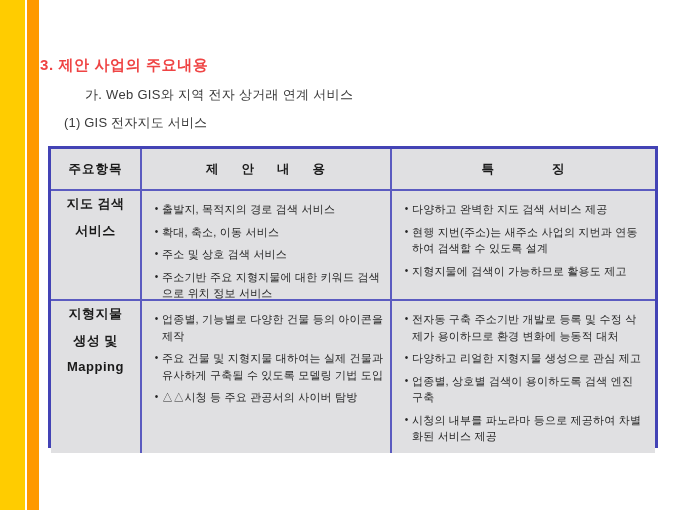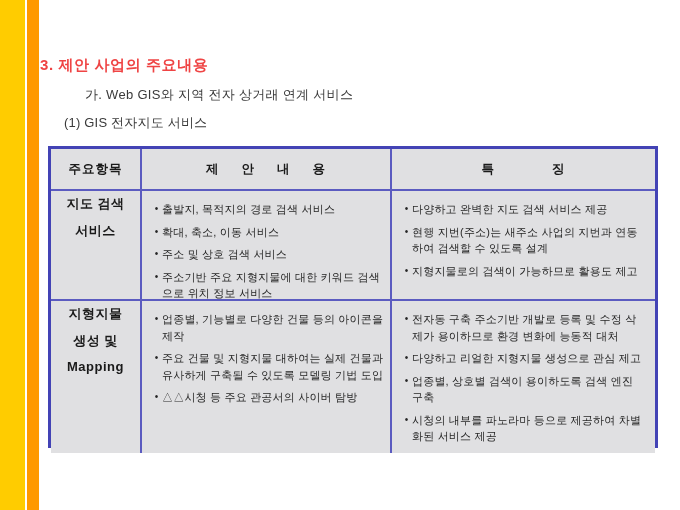--- a/index.html
+++ b/index.html
@@ -98,21 +98,21 @@
         <span class="dot">•</span>
         <span class="btxt">다양하고 완벽한 지도 검색 서비스 제공</span>
       </div>
       <div class="bullet-item">
         <span class="dot">•</span>
         <span class="btxt">현행 지번(주소)는 새주소 사업의 지번과 연동
 하여 검색할 수 있도록 설계</span>
       </div>
       <div class="bullet-item">
         <span class="dot">•</span>
-        <span class="btxt">지형지물로의 검색이 가능하므로 활용도 제고</span>
+        <span class="btxt">지형지물에 검색이 가능하므로 활용도 제고</span>
       </div>
     </div>
 
   <div class="cell item-cell bR">
       <div class="stack-line">지형지물</div>
       <div class="stack-line">생성 및</div>
       <div class="stack-line">Mapping</div>
     </div>
   <div class="cell body-cell bR">
       <div class="bullet-item">

